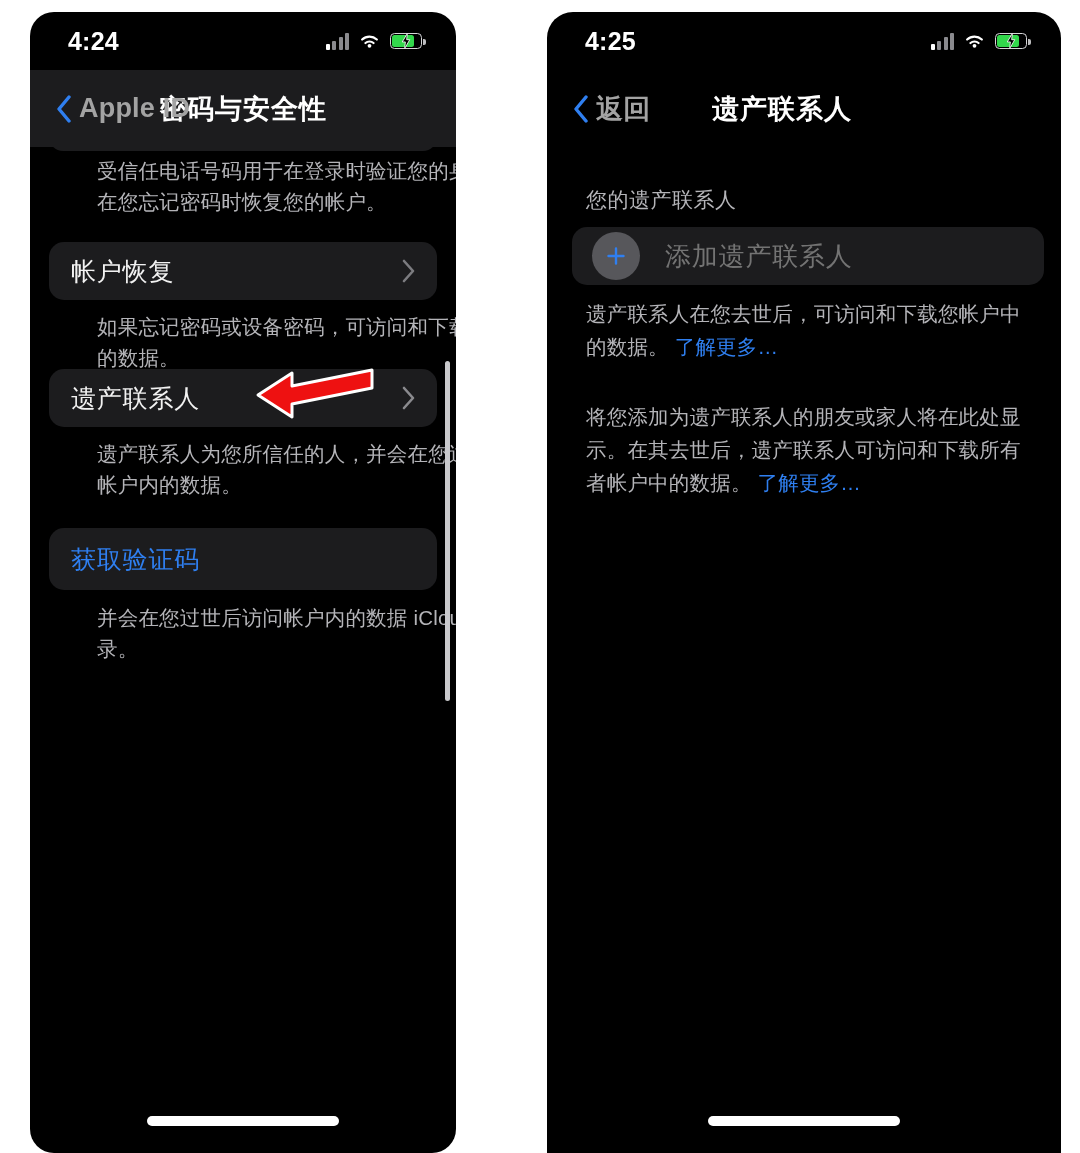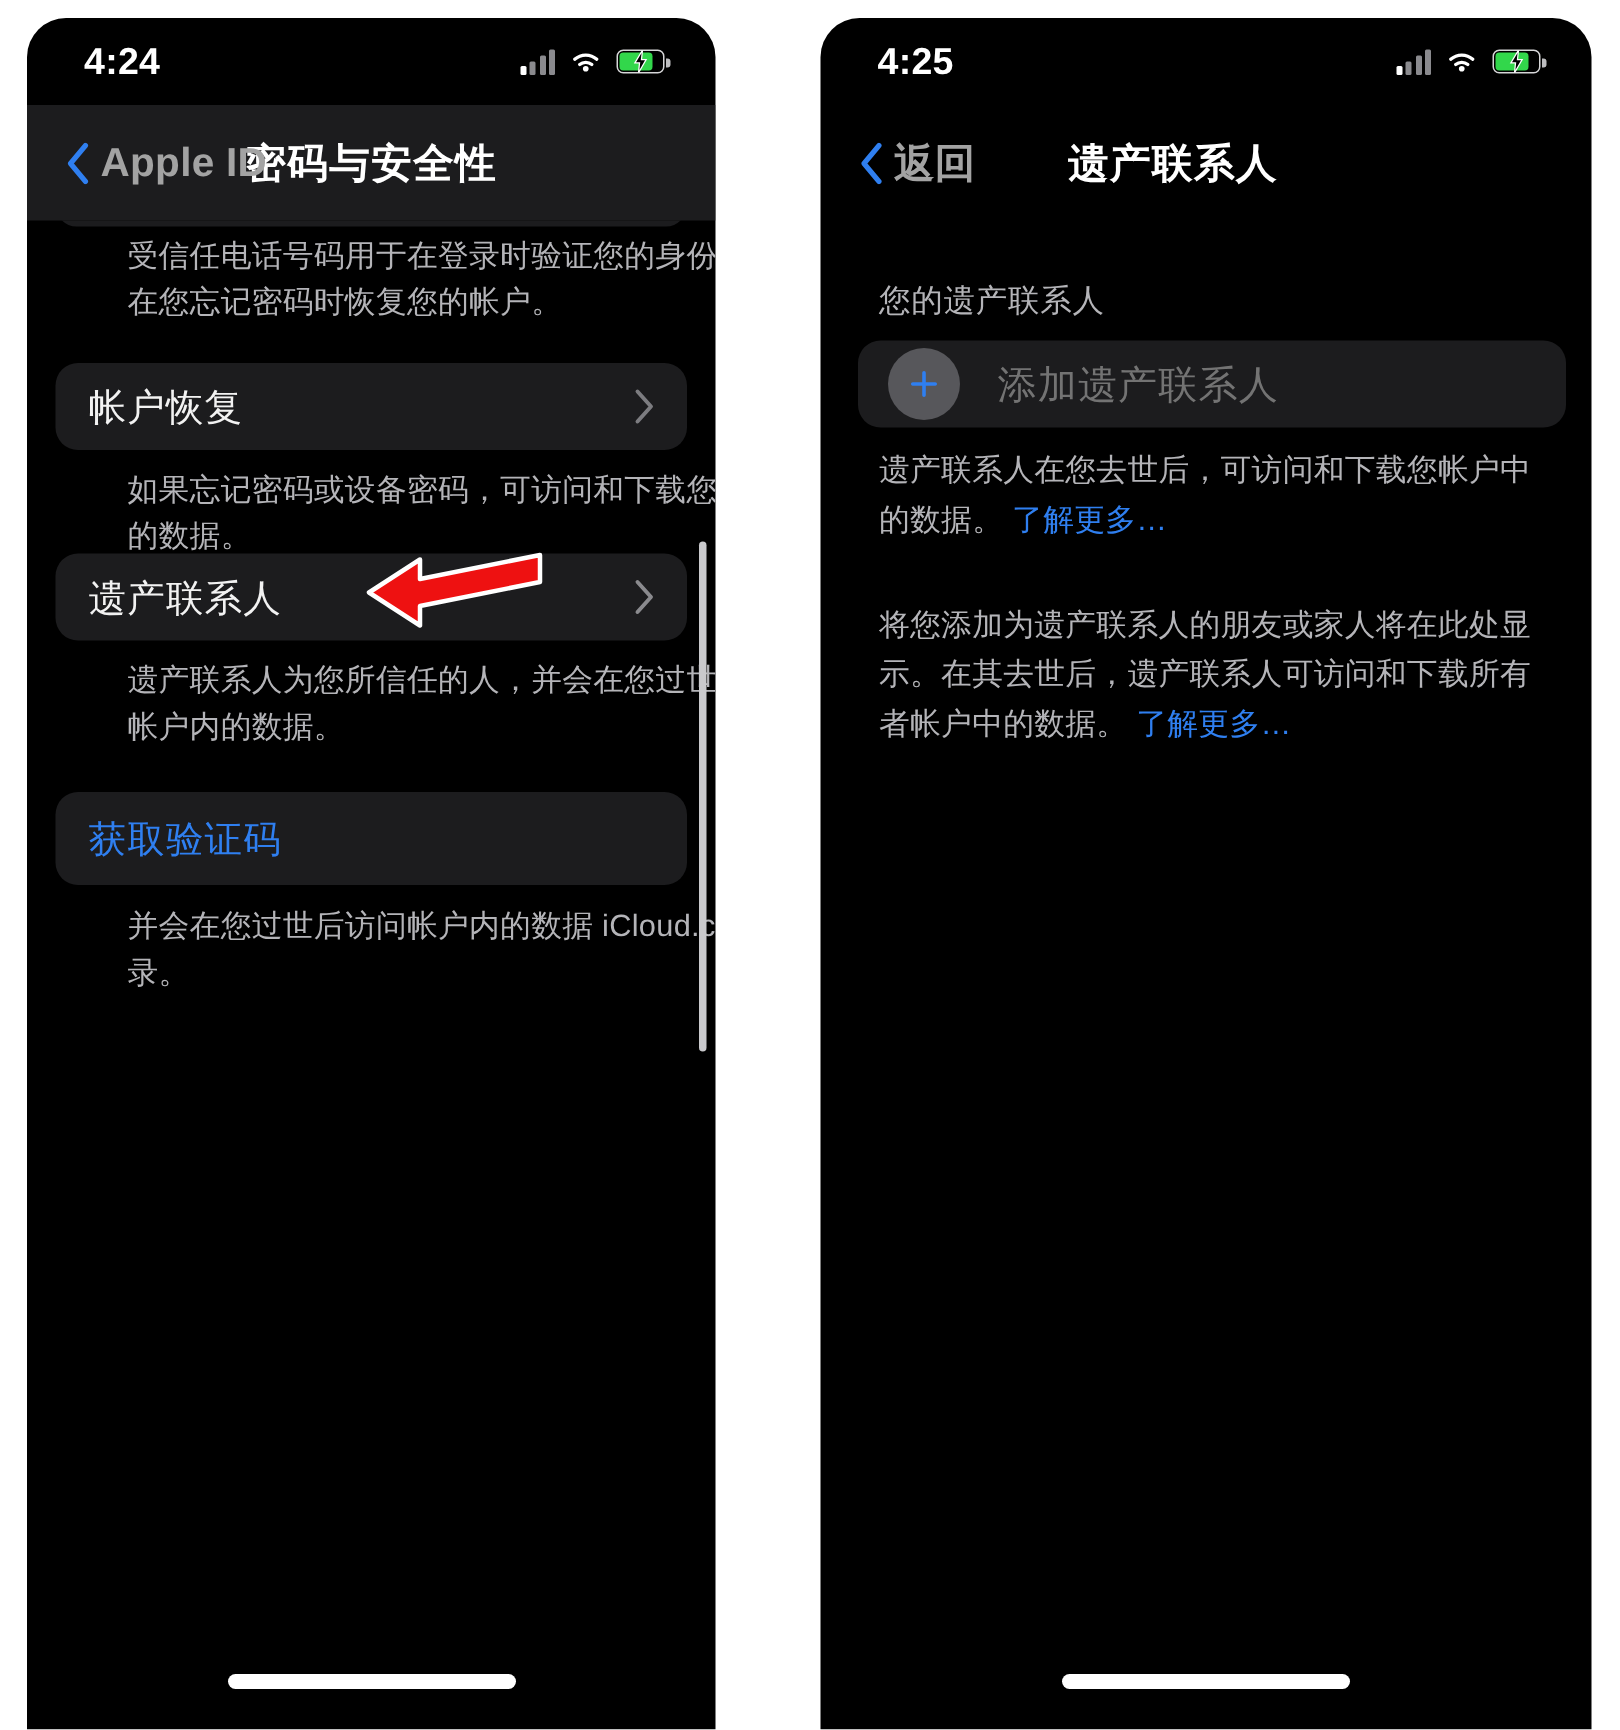--- a/index.html
+++ b/index.html
@@ -24,26 +24,27 @@
   }
 
   
   .phone {
     position: relative;
     background: #000000;
     overflow: hidden;
   }
   .phone-left {
     position: absolute;
-    left: 18px;
+    left: 30px;
     top: 12px;
-    width: 459px;
+    width: 426px;
     height: 1141px;
     border-top-left-radius: 26px;
     border-top-right-radius: 26px;
+    border-radius: 24px;
   }
   .phone-right {
     position: absolute;
     left: 547px;
     top: 12px;
     width: 514px;
     height: 1141px;
     border-top-left-radius: 26px;
     border-top-right-radius: 26px;
   }

